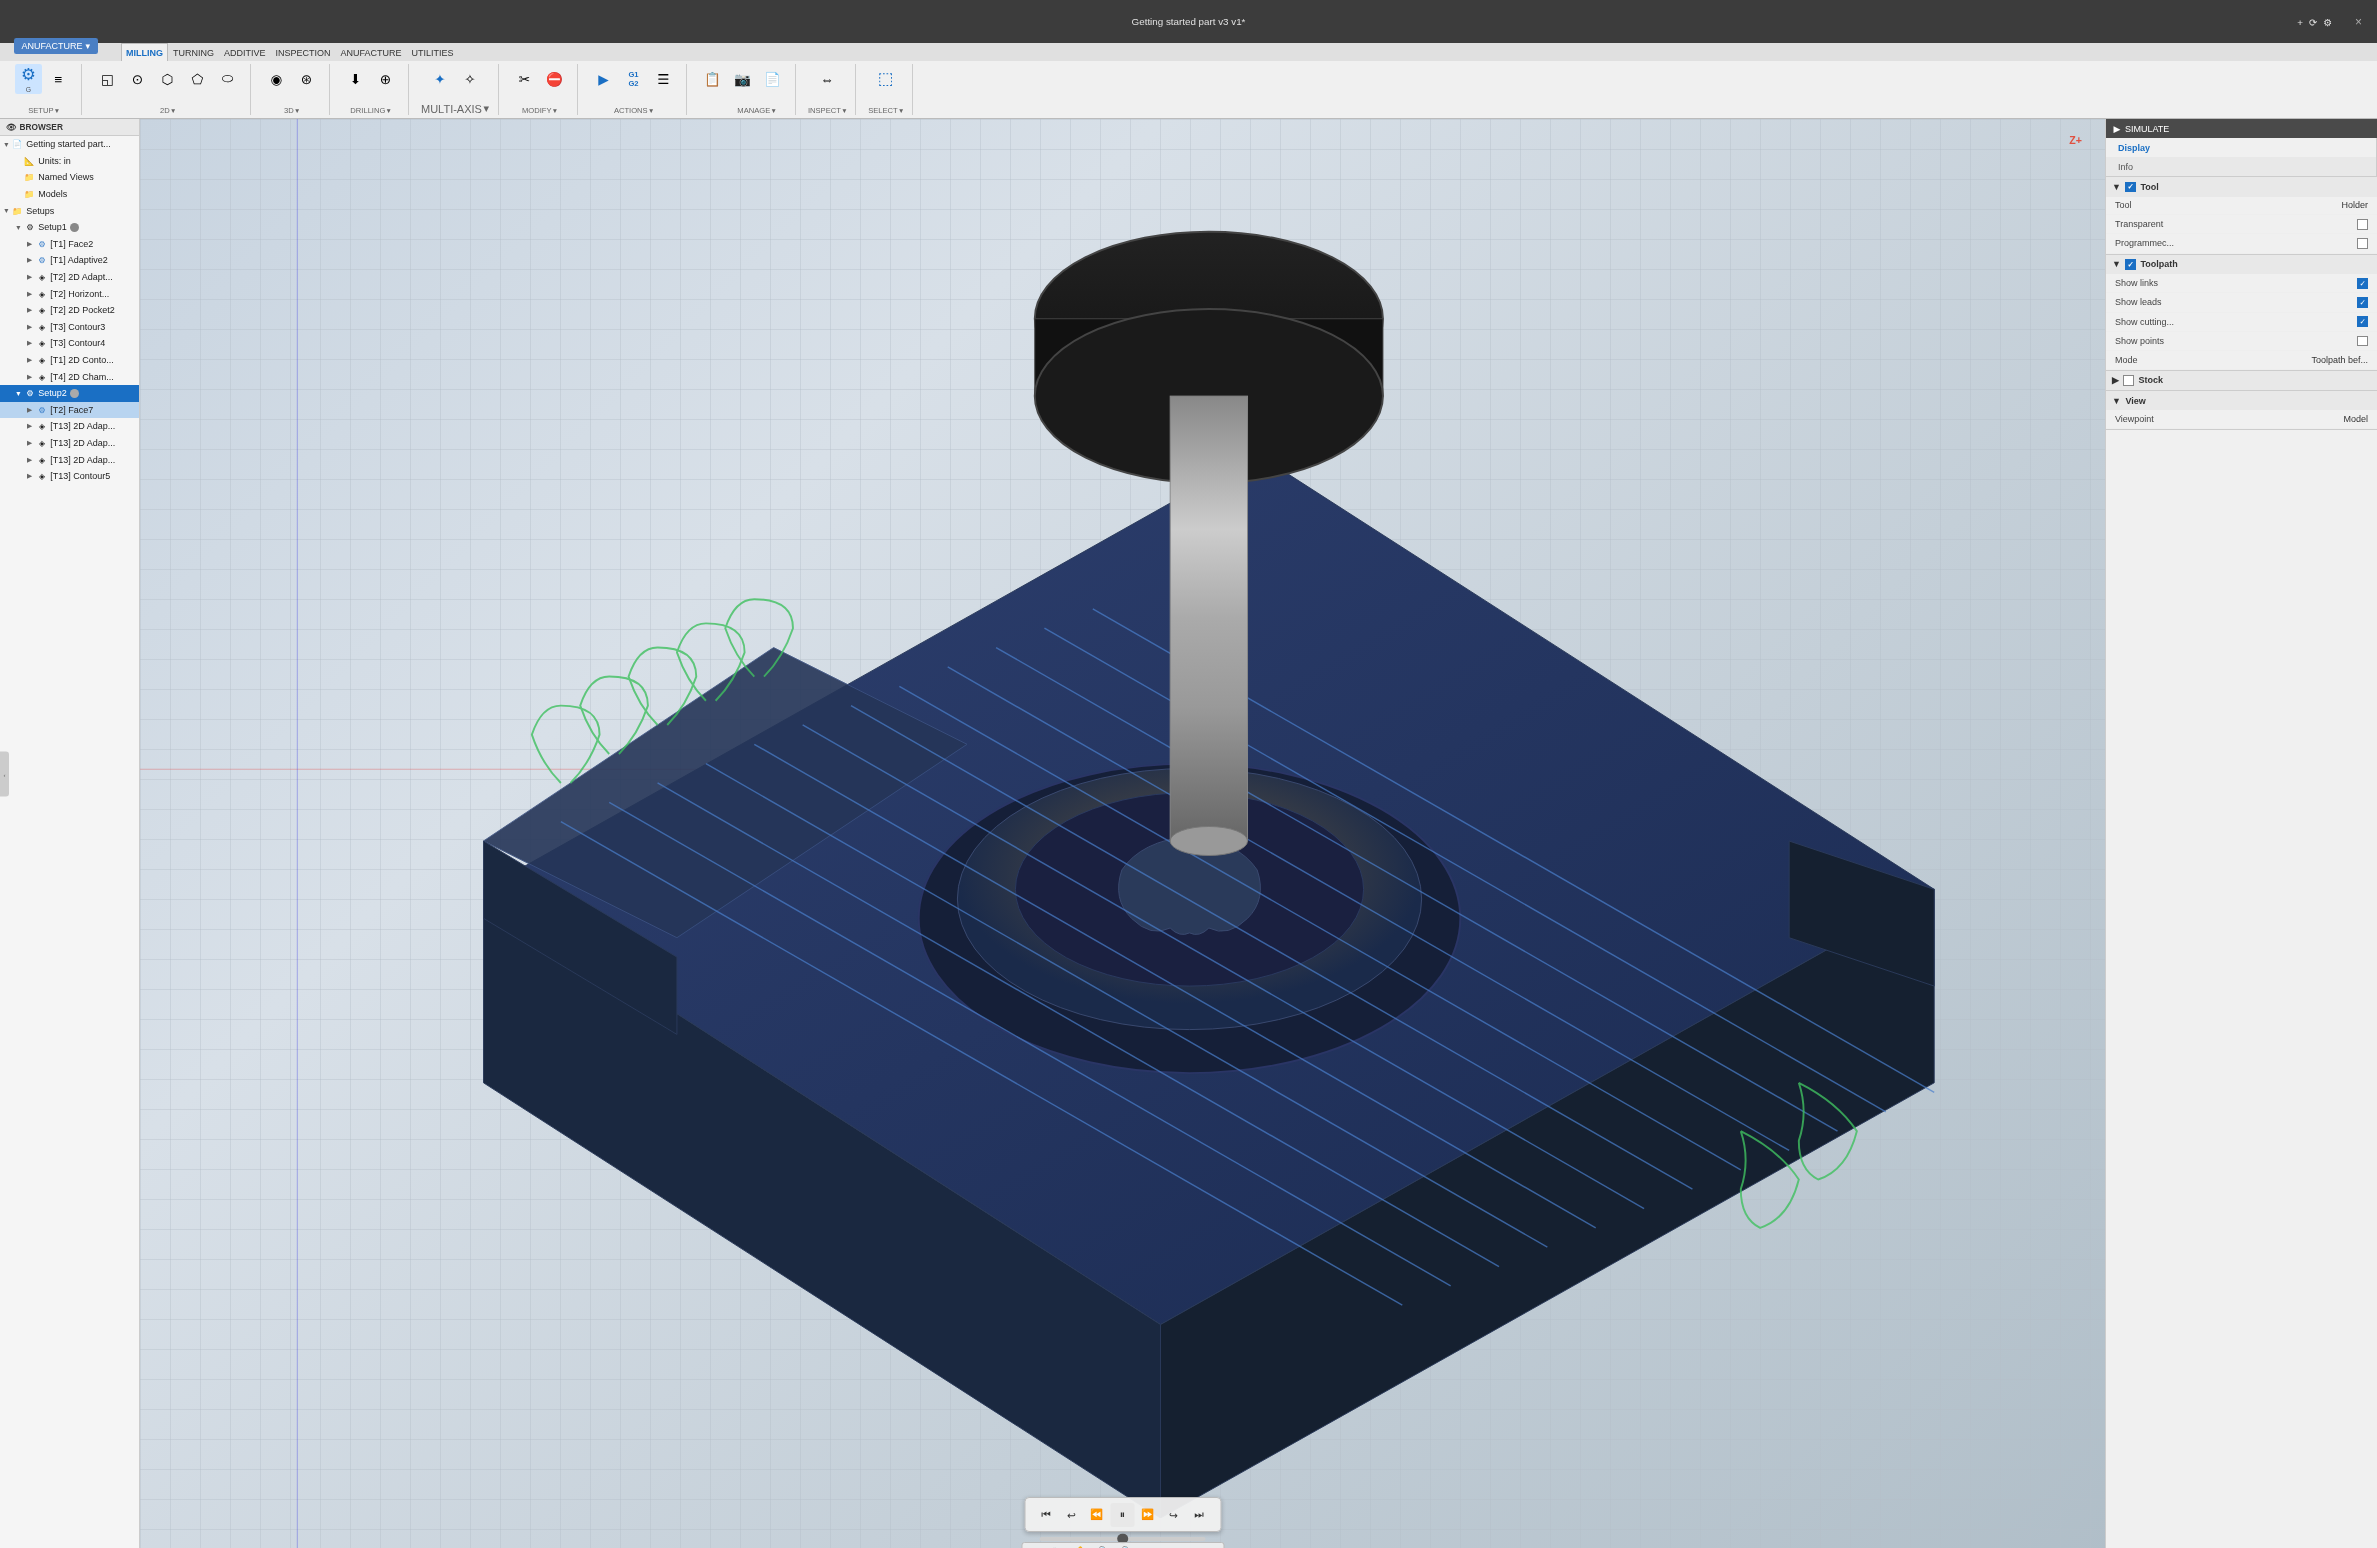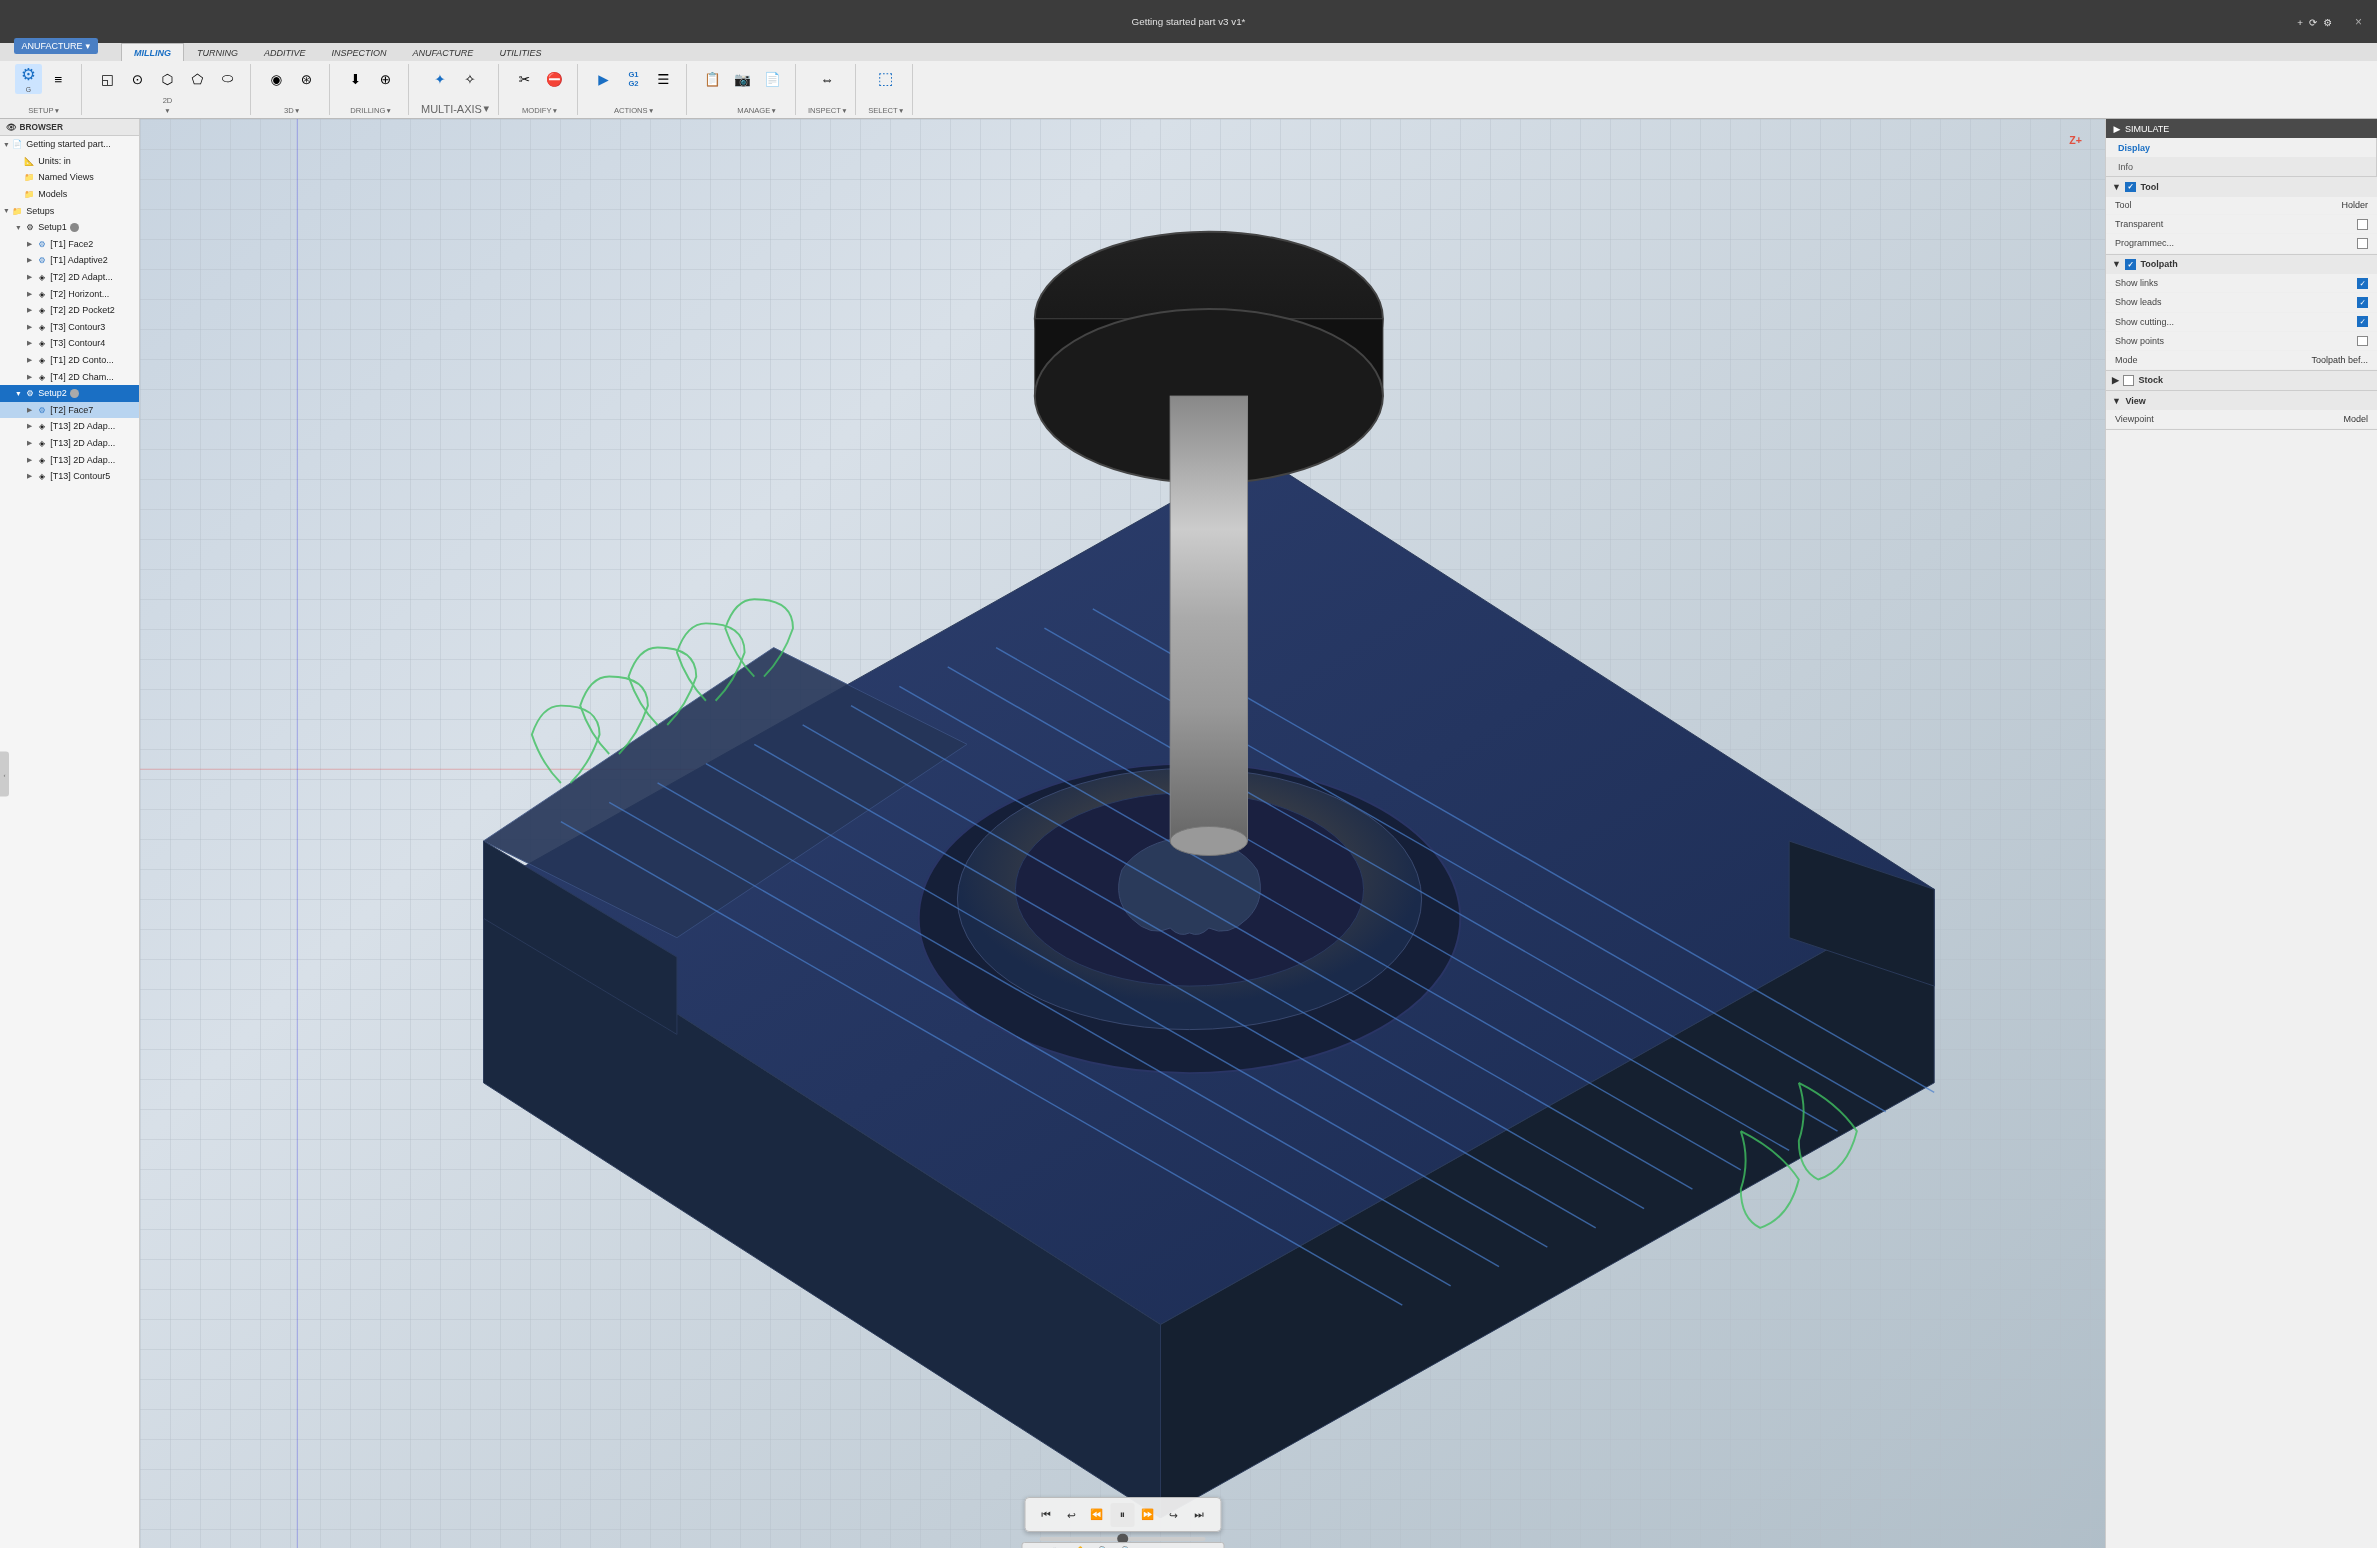--- a/index.html
+++ b/index.html
@@ -43,31 +43,30 @@
       flex-direction: column;
     }
     .ribbon-tabs {
       display: flex;
       background: #e0e0e0;
       height: 21px;
       align-items: flex-end;
       padding-left: 121px;
     }
     .ribbon-tab {
-      padding: 3px 12px;
+      padding: 3px 4px;
       font-size: 9px;
       color: #333;
       cursor: pointer;
       border-top: 0.8px solid transparent;
       border-left: 0.8px solid transparent;
       border-right: 0.8px solid transparent;
       height: 18px;
       display: flex;
       align-items: center;
-      font-style: italic;
     }
     .ribbon-tab.active {
       background: #f0f0f0;
       border-top: 0.8px solid #bbb;
       border-left: 0.8px solid #bbb;
       border-right: 0.8px solid #bbb;
       color: #1a6fc4;
       font-weight: 600;
     }
     .ribbon-content {
@@ -419,21 +418,21 @@
         <div class="ribbon-icon">
             <span style="font-size:13.6px;">⬡</span>
           </div>
         <div class="ribbon-icon">
             <span style="font-size:13.6px;">⬠</span>
           </div>
         <div class="ribbon-icon">
             <span style="font-size:13.6px;">⬭</span>
           </div>
       </div>
-      <div style="display:flex;align-items:center;gap:1.5px;font-size:7.6px;color:#666;flex-direction:column;">
+      <div style="display:flex;align-items:center;gap:1.5px;font-size:7.6px;color:#666;">
         <span>2D</span>
         <span>▾</span>
       </div>
     </div>
 
     <div class="ribbon-group">
       <div class="ribbon-group-icons">
         <div class="ribbon-icon">
             <span style="font-size:13.6px;">◉</span>
           </div>

